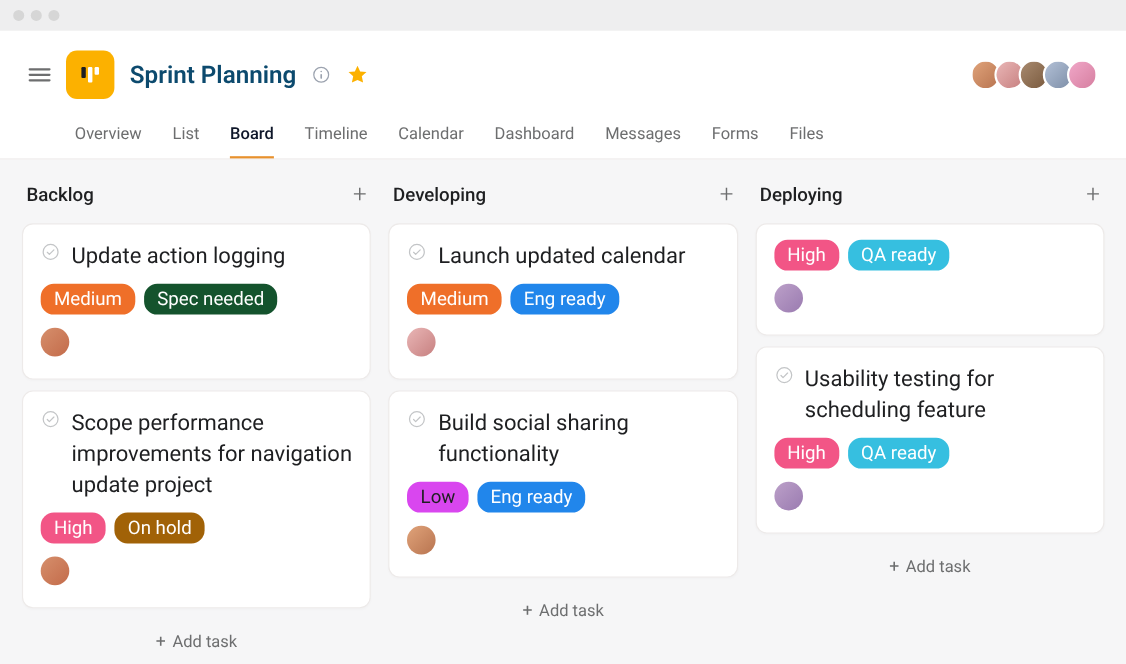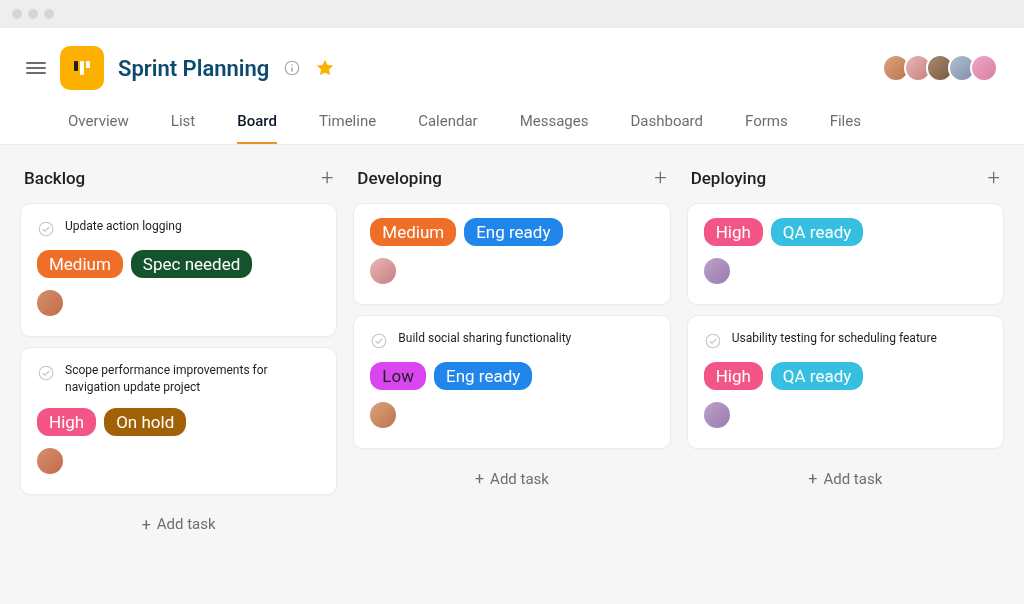--- a/index.html
+++ b/index.html
@@ -70,21 +70,21 @@
   }
   .avatar-stack { display: flex; }
   .avatar-stack .avatar {
     width: 28px; height: 28px;
     border-radius: 50%;
     border: 2px solid #fff;
     margin-left: -6px;
   }
   .tabs {
     display: flex;
-    gap: 42px;
+    gap: 28px;
     padding-left: 42px;
     margin-top: 14px;
   }
   .tab {
     padding: 8px 0 12px 0;
     font-size: 15px;
     color: #6d6e6f;
     cursor: pointer;
     border-bottom: 2px solid transparent;
   }
@@ -137,21 +137,21 @@
     gap: 10px;
     margin-bottom: 12px;
   }
   .complete-circle {
     width: 18px; height: 18px;
     flex-shrink: 0;
     margin-top: 2px;
   }
   .complete-circle svg { display: block; }
   .card-title {
-    font-size: 12px;
+    font-size: 20px;
     line-height: 1.4;
     color: #1e1f21;
   }
   .tags {
     display: flex;
     gap: 8px;
     margin-bottom: 12px;
   }
   .tag {
     font-size: 17px;
@@ -230,22 +230,22 @@
           <div class="avatar av7"></div>
         </div>
     </div>
   </div>
   <div class="tabs">
     <div class="tab">Overview</div>
     <div class="tab">List</div>
     <div class="tab active">Board</div>
     <div class="tab">Timeline</div>
     <div class="tab">Calendar</div>
+    <div class="tab">Dashboard</div>
     <div class="tab">Messages</div>
-    <div class="tab">Dashboard</div>
     <div class="tab">Forms</div>
     <div class="tab">Files</div>
   </div>
 </div>
 
 <div class="board" id="board">
     <div class="column">
       <div class="col-header">
         <div class="col-title">Backlog</div>
         <div class="plus-icon">+</div>
@@ -277,21 +277,29 @@
       <div class="add-task">
         <span class="plus">+</span>
         <span>Add task</span>
       </div>
     </div>
     <div class="column">
       <div class="col-header">
         <div class="col-title">Developing</div>
         <div class="plus-icon">+</div>
       </div>
-      <div class="card"><div class="tags">
+      <div class="card"><div class="card-title-row">
+          <span class="complete-circle">
+            <svg width="18" height="18" viewBox="0 0 24 24" fill="none">
+              <circle cx="12" cy="12" r="9" stroke="#c3c5c7" stroke-width="1.5"></circle>
+              <path d="M8 12.5l2.5 2.5L16 9.5" stroke="#c3c5c7" stroke-width="1.5" stroke-linecap="round" stroke-linejoin="round"></path>
+            </svg>
+          </span>
+          <div class="card-title">Launch updated calendar</div>
+        </div><div class="tags">
           <span class="tag" style="background: rgb(239, 111, 41);">Medium</span>
           <span class="tag" style="background: rgb(33, 134, 235);">Eng ready</span>
         </div><div class="avatar av2"></div></div>
       <div class="card"><div class="card-title-row">
           <span class="complete-circle">
             <svg width="18" height="18" viewBox="0 0 24 24" fill="none">
               <circle cx="12" cy="12" r="9" stroke="#c3c5c7" stroke-width="1.5"></circle>
               <path d="M8 12.5l2.5 2.5L16 9.5" stroke="#c3c5c7" stroke-width="1.5" stroke-linecap="round" stroke-linejoin="round"></path>
             </svg>
           </span>

